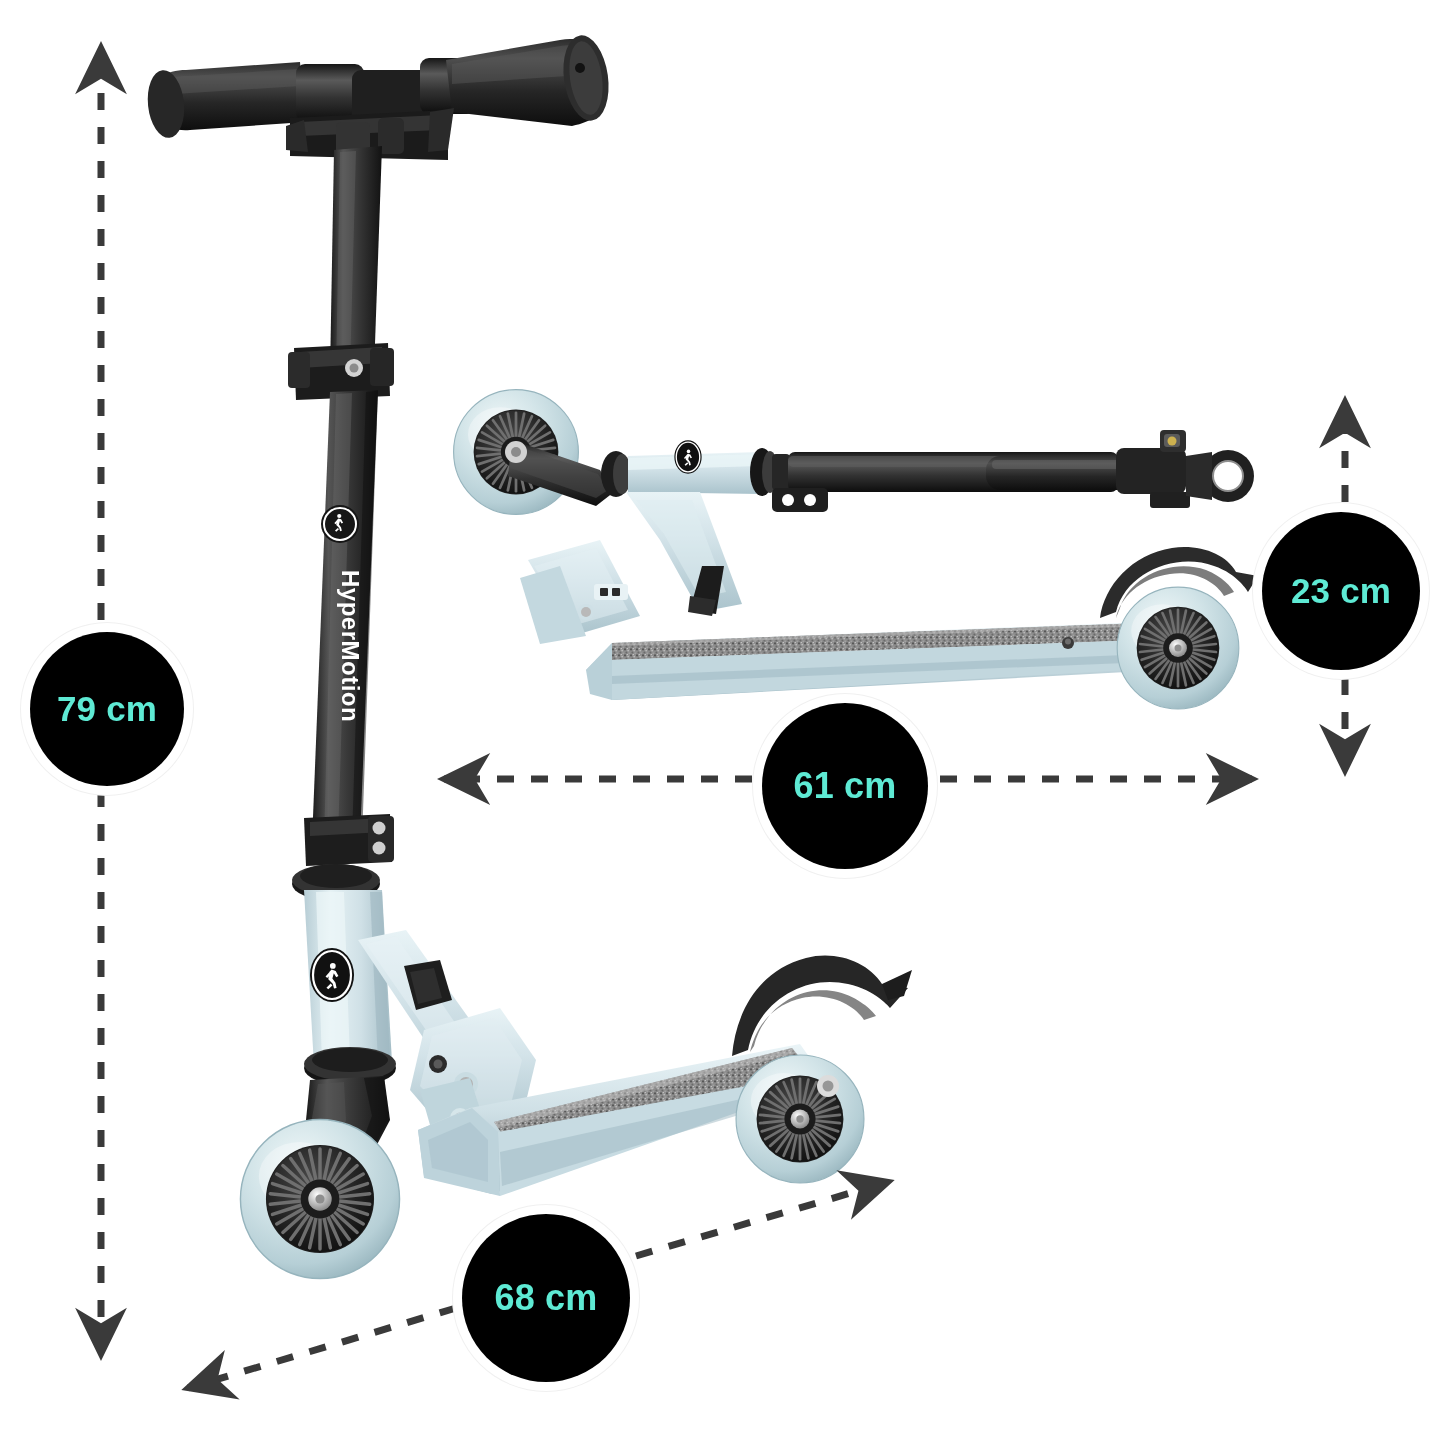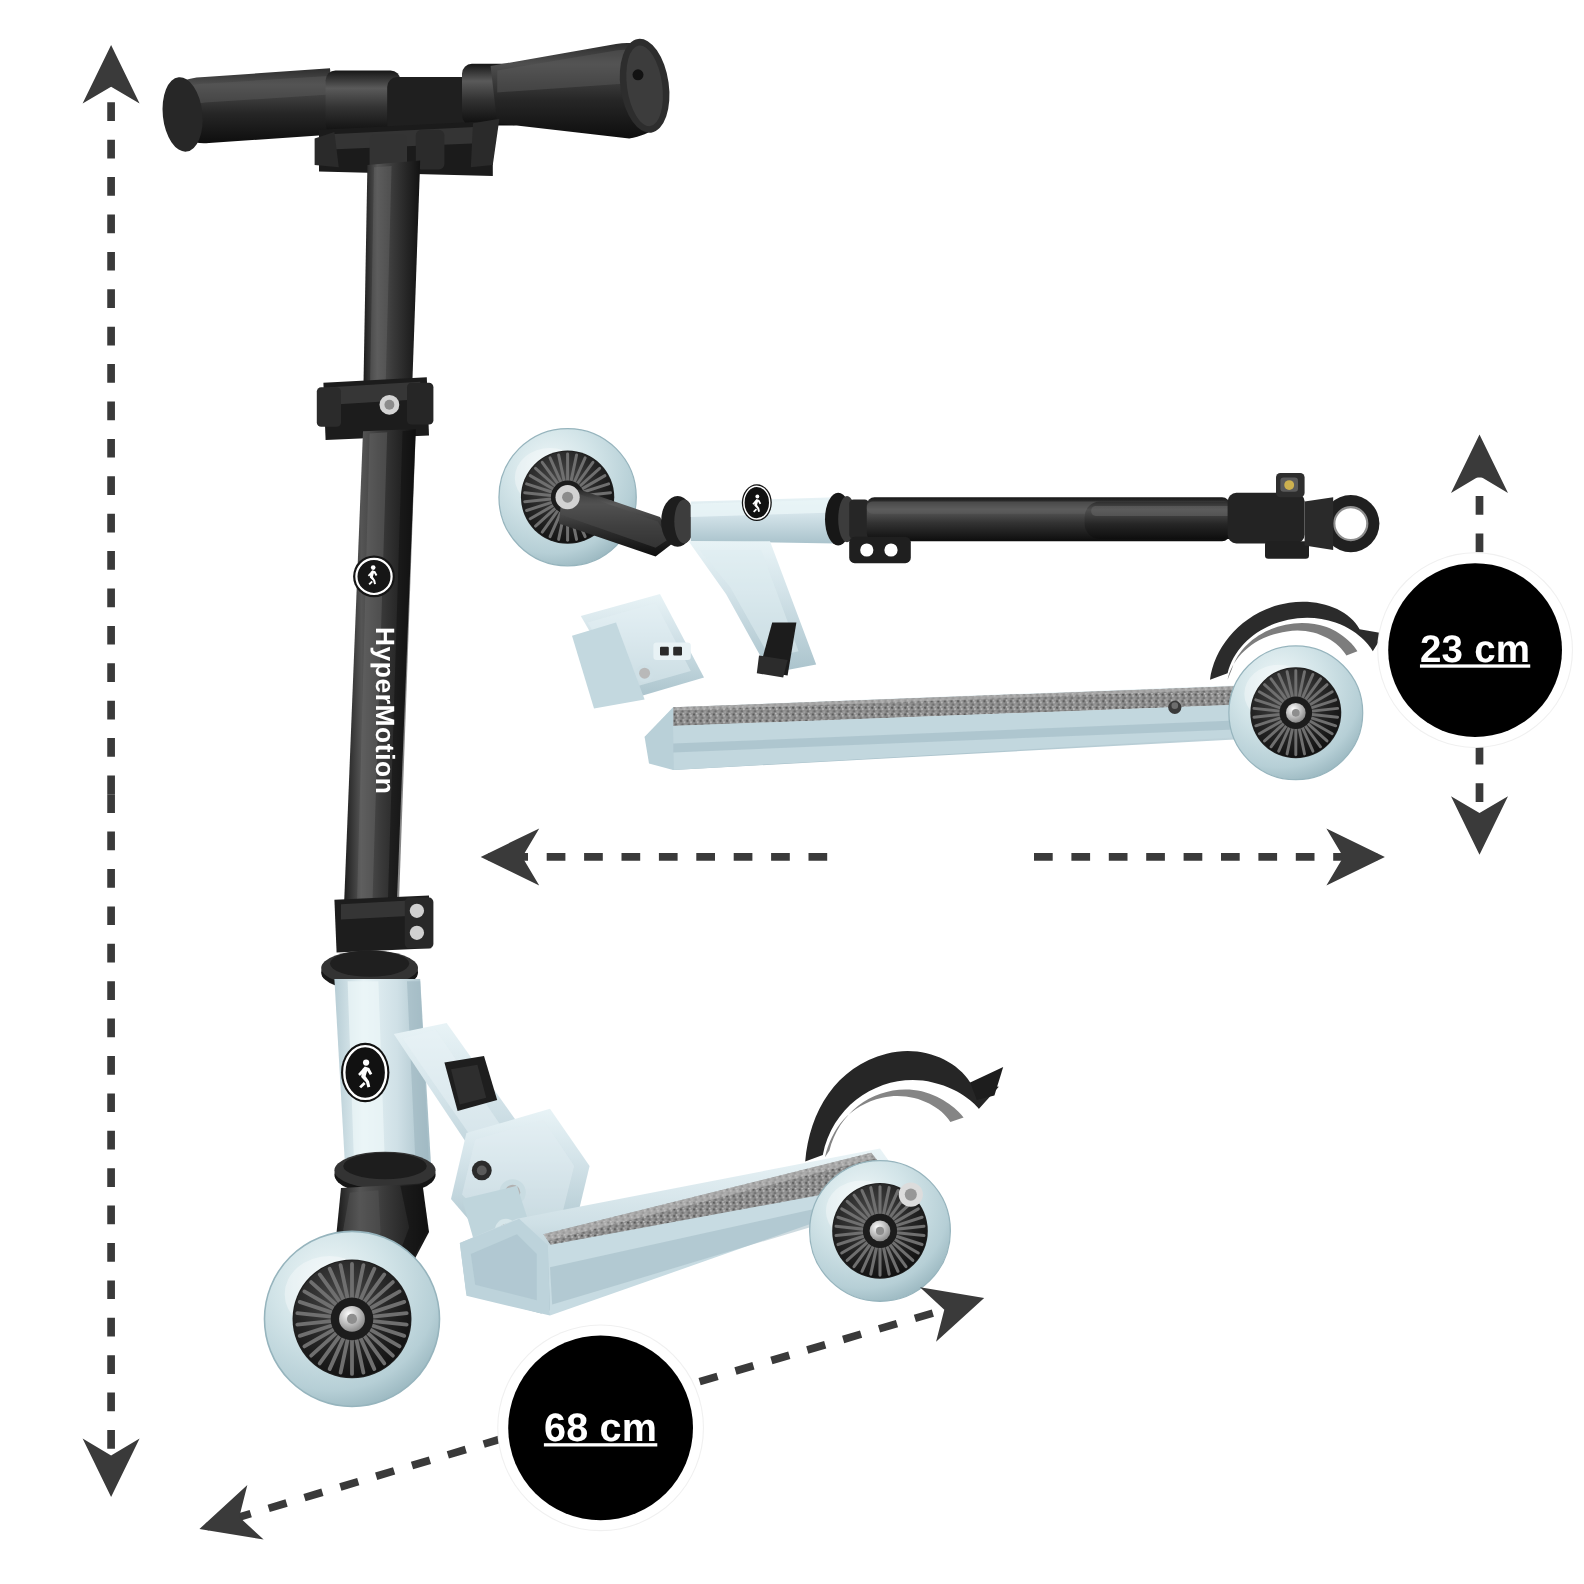--- a/index.html
+++ b/index.html
@@ -23,29 +23,28 @@
   }
   #art{ z-index:1; }
   #dims{ z-index:3; }
 
   
   .badge{
     position:absolute;
     z-index:4;
     border-radius:50%;
     background:#000000;
-    color:#ffffff;
+    color:#5eead4;
     display:flex;
     align-items:center;
     justify-content:center;
     box-shadow:0 0 0 9px #ffffff, 0 0 0 10px #f0f0f0;
     font-weight:bold;
     letter-spacing:.2px;
     user-select:none;
-    text-decoration:underline;
   }
   #badge-height{ left:30px;  top:632px;  width:154px; height:154px; font-size:35px; }
   #badge-folded-length{ left:762px; top:703px; width:166px; height:166px; font-size:36px; }
   #badge-folded-height{ left:1262px; top:512px; width:158px; height:158px; font-size:35px; }
   #badge-length{ left:462px; top:1214px; width:168px; height:168px; font-size:36px;text-align:right; }
 </style>
 </head>
 <body>
 
 <div id="stage">
@@ -472,19 +471,21 @@
       <line x1="1345" y1="502" x2="1345" y2="402" stroke="#3a3a3a" stroke-width="7" stroke-dasharray="17 17" stroke-linecap="butt" marker-end="url(#arrHead)"></line>
       <line x1="1345" y1="678" x2="1345" y2="770" stroke="#3a3a3a" stroke-width="7" stroke-dasharray="17 17" stroke-linecap="butt" marker-end="url(#arrHead)"></line>
     </g>
 
     <g>
       <line x1="456" y1="1308" x2="188" y2="1388" stroke="#3a3a3a" stroke-width="7" stroke-dasharray="17 17" stroke-linecap="butt" marker-end="url(#arrHead)"></line>
       <line x1="636" y1="1256" x2="888" y2="1182" stroke="#3a3a3a" stroke-width="7" stroke-dasharray="17 17" stroke-linecap="butt" marker-end="url(#arrHead)"></line>
     </g>
   </svg>
 
-
+  <div class="badge" id="badge-height">79 cm</div>
+
+  <div class="badge" id="badge-folded-length">61 cm</div>
 
   <div class="badge" id="badge-folded-height">23 cm</div>
 
   <div class="badge" id="badge-length">68 cm</div>
 
 </div>
 
 </body></html>

